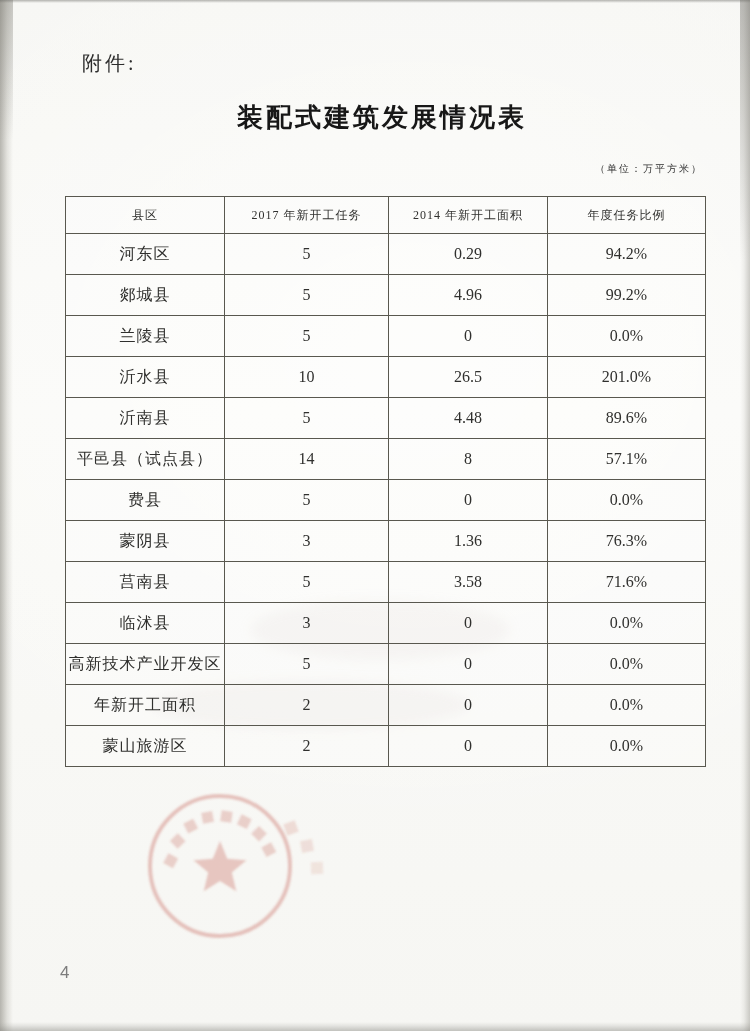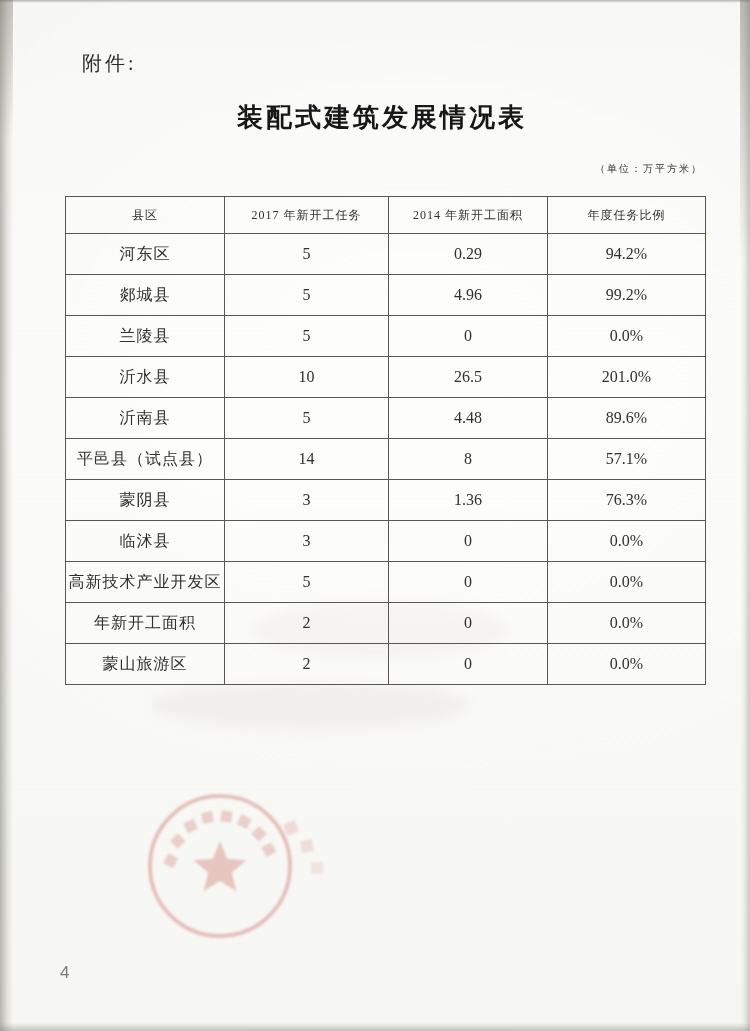--- a/index.html
+++ b/index.html
@@ -144,24 +144,36 @@
           <td class="num">4.48</td>
           <td class="num">89.6%</td>
         </tr>
         <tr>
           <td>平邑县（试点县）</td>
           <td class="num">14</td>
           <td class="num">8</td>
           <td class="num">57.1%</td>
         </tr>
         <tr>
+          <td>费县</td>
+          <td class="num">5</td>
+          <td class="num">0</td>
+          <td class="num">0.0%</td>
+        </tr>
+        <tr>
           <td>蒙阴县</td>
           <td class="num">3</td>
           <td class="num">1.36</td>
           <td class="num">76.3%</td>
+        </tr>
+        <tr>
+          <td>莒南县</td>
+          <td class="num">5</td>
+          <td class="num">3.58</td>
+          <td class="num">71.6%</td>
         </tr>
         <tr>
           <td>临沭县</td>
           <td class="num">3</td>
           <td class="num">0</td>
           <td class="num">0.0%</td>
         </tr>
         <tr>
           <td>高新技术产业开发区</td>
           <td class="num">5</td>

